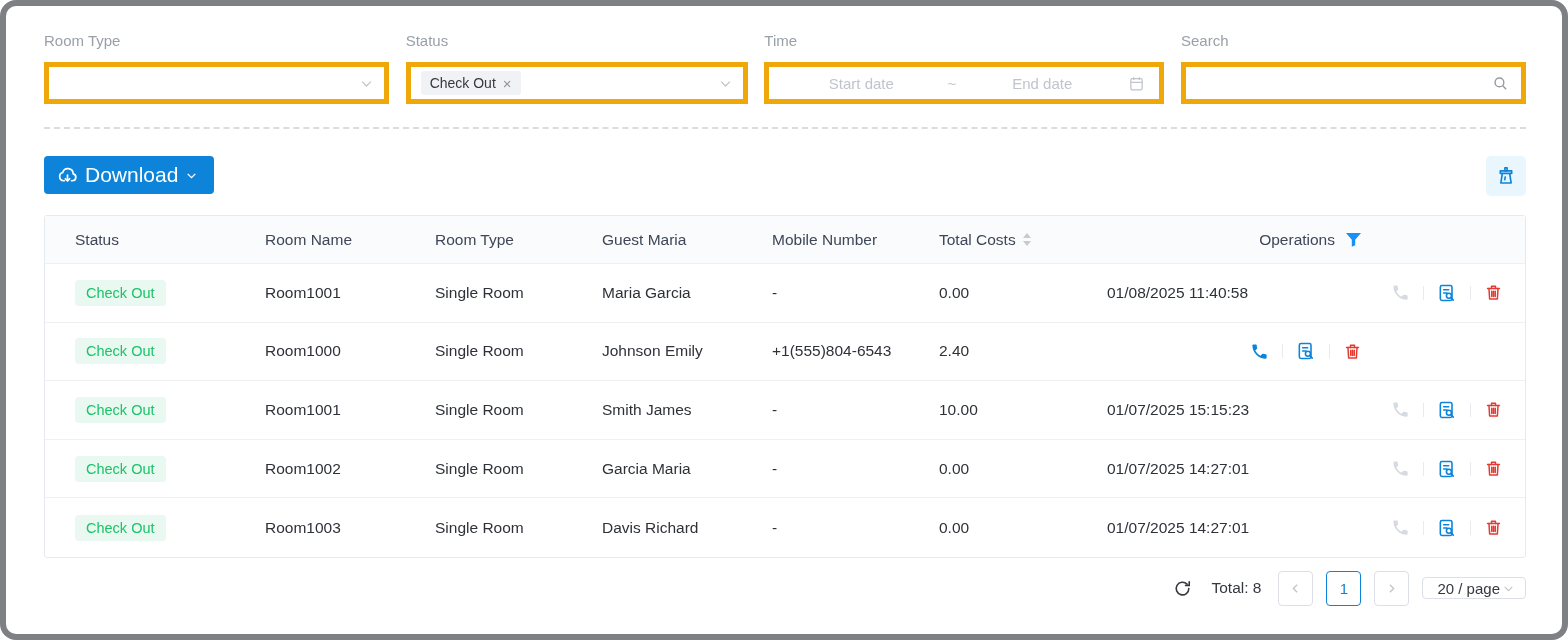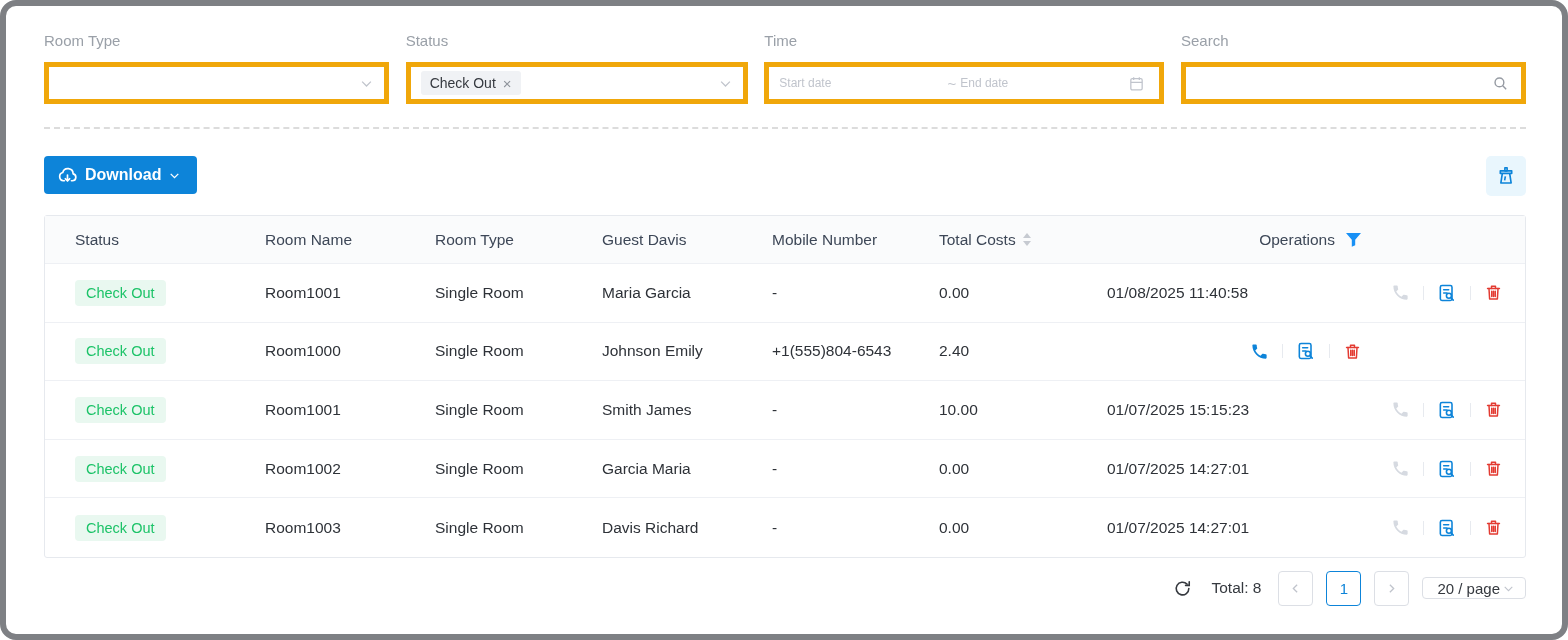--- a/index.html
+++ b/index.html
@@ -25,33 +25,33 @@
   .filters{display:flex;justify-content:space-between;}
   .fgroup{display:flex;flex-direction:column;}
   .fgroup .flabel{font-size:15px;color:var(--txt-label);margin-bottom:13px;}
   .fbox{border:5px solid var(--highlight);background:#fff;height:42px;display:flex;align-items:center;padding:0 10px;}
   .w-roomtype{width:345px}.w-status{width:342px}.w-time{width:400px}.w-search{width:345px}
   .fbox .spacer{flex:1}
   .chev{width:15px;height:15px;color:#c0c4cc;flex:none}
   .tag{display:flex;align-items:center;gap:7px;background:#f0f2f5;border-radius:3px;padding:4px 9px;font-size:14px;color:#35393f;}
   .tag .x{color:#8e939b;font-size:15px;line-height:1;cursor:pointer;}
   .time-inner{display:flex;align-items:center;width:100%;}
-  .time-inner input{border:0;outline:0;flex:1;min-width:0;font-size:12px;color:var(--txt);}
+  .time-inner input{border:0;outline:0;flex:1;min-width:0;text-align:center;font-size:15px;color:var(--txt);}
   .time-inner input::placeholder{color:var(--placeholder);}
   .tilde{color:var(--placeholder);font-size:15px;padding:0 4px;}
   .cal{width:17px;height:17px;color:#c0c4cc;flex:none;margin:0 4px;}
   .search-inner{display:flex;align-items:center;width:100%;}
   .search-inner input{border:0;outline:0;flex:1;min-width:0;font-size:15px;color:var(--txt);}
   .mag{width:17px;height:17px;color:#969ba3;flex:none;margin-right:2px;}
 
   .dashed{border:none;border-top:2px dashed #dcdcdc;margin-top:23px;}
 
   
   .toolbar{margin-top:27px;display:flex;justify-content:space-between;align-items:flex-start;}
-  .dl-btn{display:flex;align-items:center;gap:7px;background:var(--accent);color:#fff;border:none;border-radius:4px;height:38px;padding:0 16px 0 13px;font-size:16px;cursor:pointer;font-weight:bold;}
+  .dl-btn{display:flex;align-items:center;gap:7px;background:var(--accent);color:#fff;border:none;border-radius:4px;height:38px;padding:0 16px 0 13px;font-size:21px;cursor:pointer;}
   .dl-btn svg{flex:none}
   .clear-btn{width:40px;height:40px;border:none;border-radius:5px;background:#e9f6fd;color:var(--accent);display:flex;align-items:center;justify-content:center;cursor:pointer;}
 
   
   .table{margin-top:19px;border:1px solid var(--border);border-radius:3px;background:#fff;}
   .t-grid{display:grid;grid-template-columns:190px 170px 167px 170px 167px 168px 255px minmax(0,1fr);align-items:center;padding:0 22px 0 30px;}
   .t-head{background:#fafbfc;height:48px;border-bottom:1px solid var(--row-border);}
   .t-head .hcell{font-size:15.5px;color:var(--txt-head);font-weight:500;display:flex;align-items:center;gap:6px;}
   .t-head .hcell.ops{justify-content:flex-end;gap:10px;}
   .t-row{height:58.6px;border-bottom:1px solid var(--row-border);}
@@ -158,21 +158,21 @@
             <path d="M11.3 12.4l-.8 4.4"></path>
           </svg>
     </button>
   </div>
 
   <div class="table">
     <div class="t-grid t-head">
       <div class="hcell">Status</div>
       <div class="hcell">Room Name</div>
       <div class="hcell">Room Type</div>
-      <div class="hcell">Guest Davis</div>
+      <div class="hcell">Guest Maria</div>
       <div class="hcell">Mobile Number</div>
       <div class="hcell">
         <span>Total Costs</span>
         <svg class="sort" width="10" height="15" viewBox="0 0 10 15">
               <polygon points="5,1 9,6 1,6" fill="#c6cad1"></polygon>
               <polygon points="5,14 9,9 1,9" fill="#c6cad1"></polygon>
             </svg>
       </div>
       <div class="hcell ops">
         <span>Operations</span>

